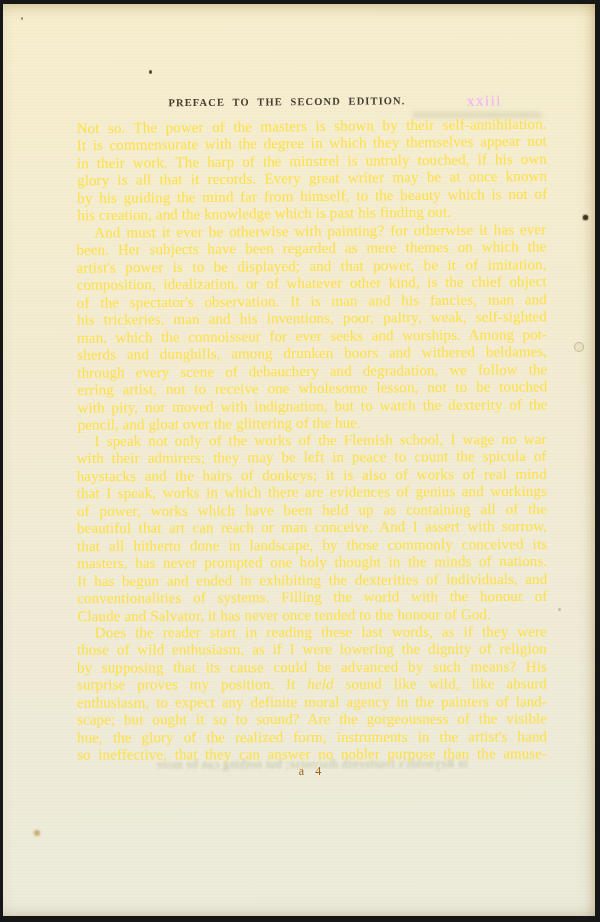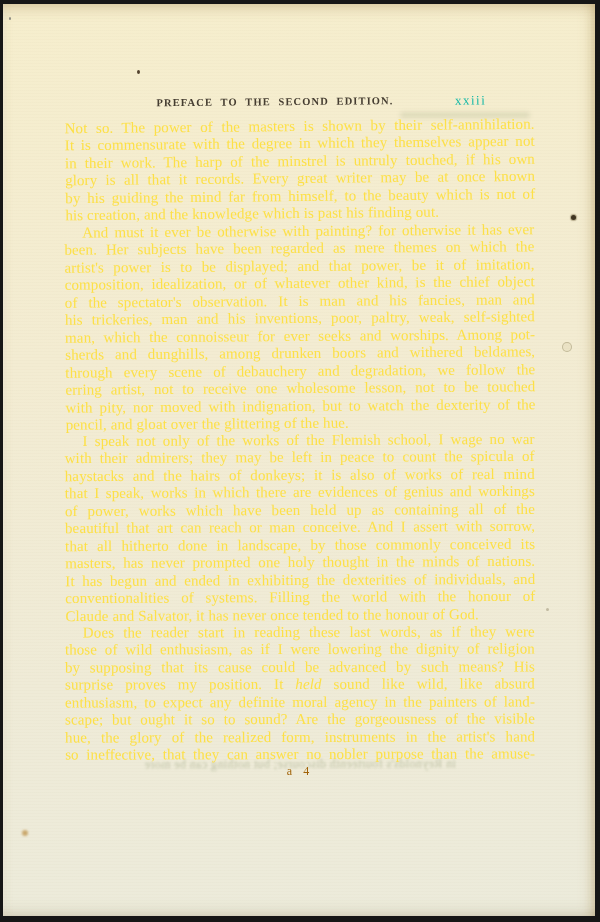--- a/index.html
+++ b/index.html
@@ -18,34 +18,34 @@
     background:
       repeating-linear-gradient(0deg, rgba(125,100,55,0.02) 0 1px, rgba(0,0,0,0) 1px 3px),
       linear-gradient(176deg,#f6eecd 0%, #f3ecd2 38%, #efebd7 72%, #ecebdb 100%);
     box-shadow:
       inset 0 8px 16px -8px rgba(150,115,55,0.45),
       inset 0 -10px 18px -12px rgba(120,110,70,0.35),
       inset -10px 0 16px -10px rgba(160,128,65,0.45),
       inset 4px 0 6px -4px rgba(255,255,255,0.65);
   }
   .content{
-    position:absolute;left:0;top:0;width:476px;height:922px;
+    position:absolute;left:12px;top:0;width:476px;height:922px;
   }
   .running-head{
     position:absolute;top:96px;left:0;width:600px;height:16px;
     transform:rotate(-0.5deg);
   }
   .head-title{
     position:absolute;left:275px;transform:translateX(-50%);
     font-size:10.5px;letter-spacing:1.1px;word-spacing:4px;
     color:#453d31;white-space:nowrap;font-weight:bold;
   }
   .head-page-number{
     position:absolute;left:455px;top:-2px;
-    font-size:13px;letter-spacing:1.5px;color:#14b8a6;
+    font-size:15px;letter-spacing:1.5px;color:#f0abfc;
   }
   .text-block{
     position:absolute;left:65px;top:118px;width:470px;
     font-size:15px;line-height:17.45px;color:#fde047;
     letter-spacing:0.1px;
   }
   .para{margin:0;}
   .para:nth-child(1){transform:rotate(-0.55deg);}
   .para:nth-child(2){transform:rotate(-0.42deg);}
   .para:nth-child(3){transform:rotate(-0.28deg);}

